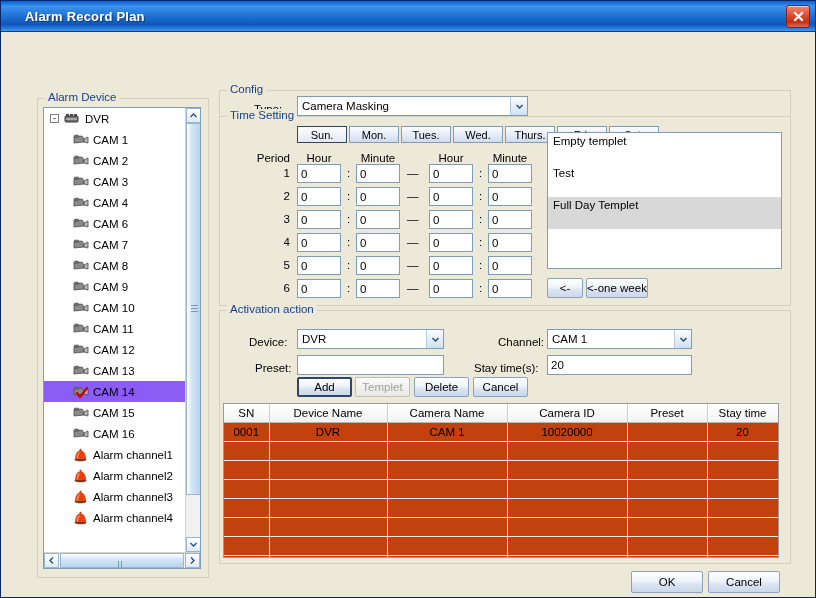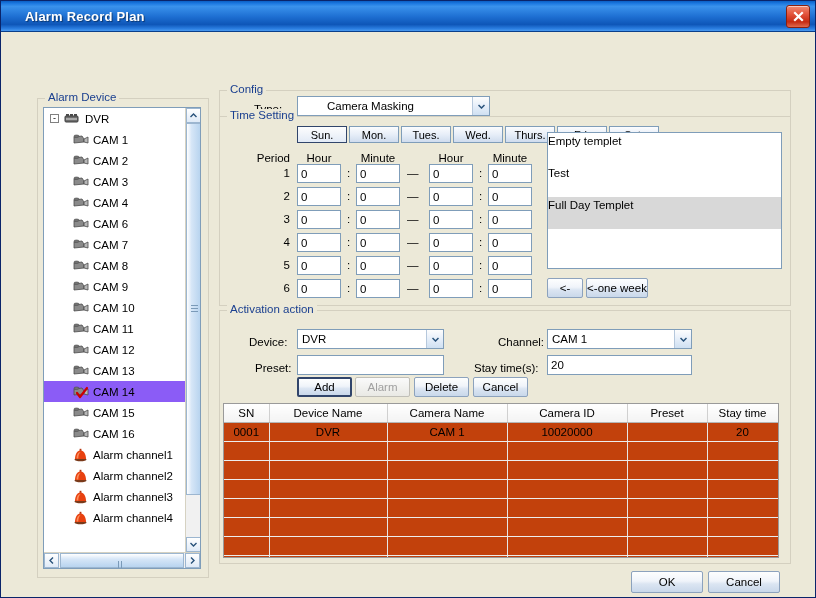--- a/index.html
+++ b/index.html
@@ -137,21 +137,21 @@
     border:1px solid #8ca2bd;border-radius:2px;
     font-family:"Liberation Sans",sans-serif;font-size:11.5px;color:#000;
     display:flex;align-items:center;justify-content:center;cursor:pointer;
   }
   .btn.focus{border:2px solid #31456b;}
   .btn.disabled{color:#a0a0a0;background:linear-gradient(to bottom,#fafafa,#e9e9e4);border-color:#c0bfb8;cursor:default;}
   
   .tmpl-list{
     position:absolute;background:#fff;border:1px solid #7f9db9;box-sizing:border-box;overflow:hidden;
   }
-  .tmpl-item{height:32px;line-height:16px;font-size:11.5px;color:#000;cursor:default;white-space:nowrap;}
+  .tmpl-item{height:32px;line-height:16px;padding-left:5px;font-size:11.5px;color:#000;cursor:default;white-space:nowrap;}
   .tmpl-item.sel{background:#d8d8d8;}
   
   #activation-group{left:218px;top:278px;width:570px;height:252px;}
   
   .grid{
     position:absolute;background:#c2410c;border:1px solid #9a9a9a;box-sizing:border-box;overflow:hidden;
   }
   table.g{border-collapse:collapse;width:100%;table-layout:fixed;}
   table.g th{
     height:18px;font-weight:normal;font-size:11.5px;color:#000;
@@ -412,21 +412,21 @@
             </svg>
           </div>
         </div>
       </div>
     </div>
 
     <div class="gbox" id="config-group">
       <span class="gtitle">Config</span>
     </div>
     <span class="lbl" style="position:absolute;left:253px;top:71px;">Type:</span>
-    <div class="combo" style="position:absolute;left:296px;top:64px;width:193px;height:20px;padding-left:25px;">
+    <div class="combo" style="position:absolute;left:296px;top:64px;width:231px;height:20px;">
       <span class="cval">Camera Masking</span>
       <span class="carrow">
         <svg width="7" height="5" viewBox="0 0 7 5">
           <path d="M0.5 1 L3.5 4 L6.5 1" stroke="#28527a" stroke-width="1.5" fill="none"></path>
         </svg>
       </span>
     </div>
 
     <div class="gbox" id="time-setting-group">
       <span class="gtitle">Time Setting</span>
@@ -545,21 +545,21 @@
       </span>
     </div>
 
     <span class="lbl" style="position:absolute;left:254px;top:330px;">Preset:</span>
     <input class="fld" style="position: absolute; left: 296px; top: 323px; width: 147px; height: 20px;" value="">
 
     <span class="lbl" style="position:absolute;left:473px;top:330px;">Stay time(s):</span>
     <input class="fld" style="position: absolute; left: 546px; top: 323px; width: 145px; height: 20px;" value="20">
 
     <div class="btn focus" style="position:absolute;left:296px;top:345px;width:55px;height:20px;">Add</div>
-    <div class="btn disabled" style="position:absolute;left:354px;top:345px;width:55px;height:20px;">Alarm</div>
+    <div class="btn disabled" style="position:absolute;left:354px;top:345px;width:55px;height:20px;">Templet</div>
     <div class="btn" style="position:absolute;left:413px;top:345px;width:55px;height:20px;">Delete</div>
     <div class="btn" style="position:absolute;left:472px;top:345px;width:55px;height:20px;">Cancel</div>
 
     <div class="grid" style="left:222px;top:371px;width:556px;height:155px;">
       <table class="g">
         <colgroup>
           <col style="width:45px">
             <col style="width:118px">
             <col style="width:120px">
           <col style="width:120px">

